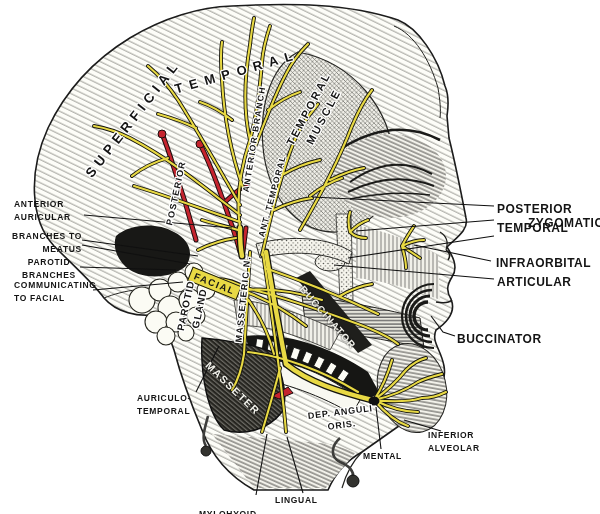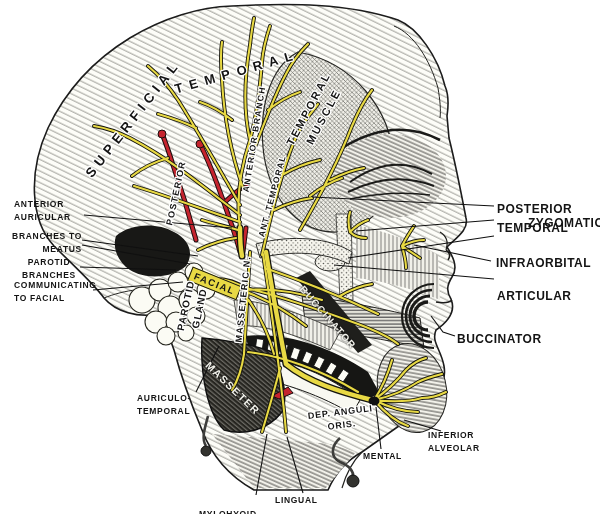--- a/index.html
+++ b/index.html
@@ -253,21 +253,21 @@
   <div class="lbl cap" style="left:6px;top:230px;width:76px;text-align:right;">BRANCHES TO
 MEATUS</div>
   <div class="lbl cap" style="left:18px;top:256px;width:62px;text-align:center;">PAROTID
 BRANCHES</div>
   <div class="lbl cap" style="left:14px;top:279px;width:90px;">COMMUNICATING
 TO FACIAL</div>
 
   <div class="lbl capR" style="left:497px;top:200px;">POSTERIOR TEMPORAL</div>
   <div class="lbl capR" style="left:497px;top:214px;margin-left:31px;">ZYGOMATICOFACIAL</div>
   <div class="lbl capR" style="left:496px;top:254px;">INFRAORBITAL</div>
-  <div class="lbl capR" style="left:497px;top:287px;">ARTICULAR</div>
+  <div class="lbl capR" style="left:497px;top:273px;">ARTICULAR</div>
   <div class="lbl capR" style="left:457px;top:330px;">BUCCINATOR</div>
 
   <div class="lbl cap" style="left:137px;top:392px;">AURICULO-
 TEMPORAL</div>
   <div class="lbl cap" style="left:199px;top:508px;">MYLOHYOID</div>
   <div class="lbl cap" style="left:275px;top:494px;">LINGUAL</div>
   <div class="lbl cap" style="left:363px;top:450px;">MENTAL</div>
   <div class="lbl cap" style="left:428px;top:429px;width:56px;text-align:left;">INFERIOR
 ALVEOLAR</div>
 

